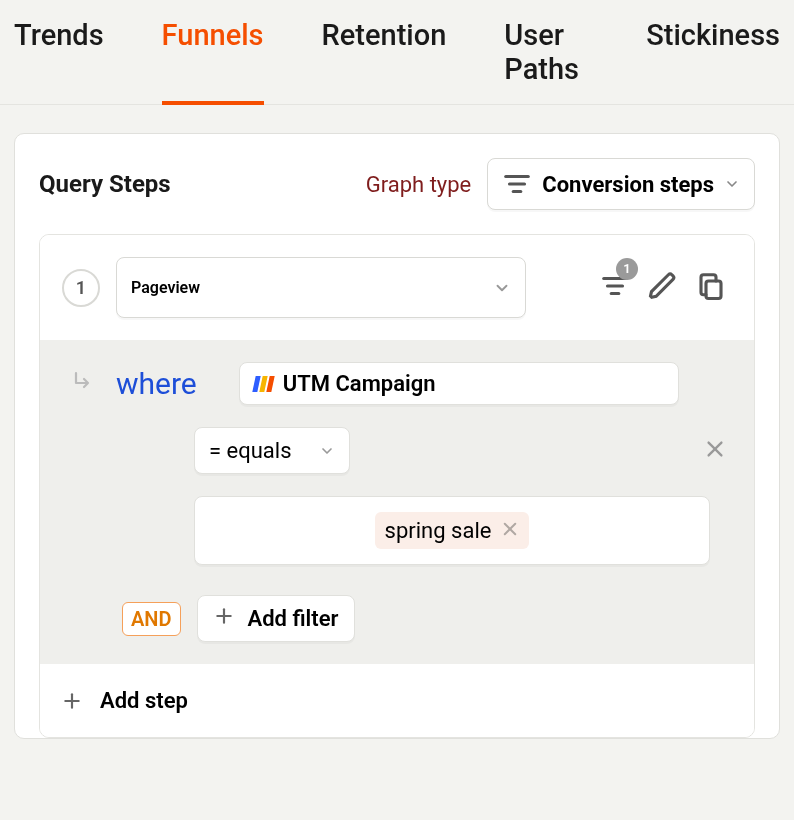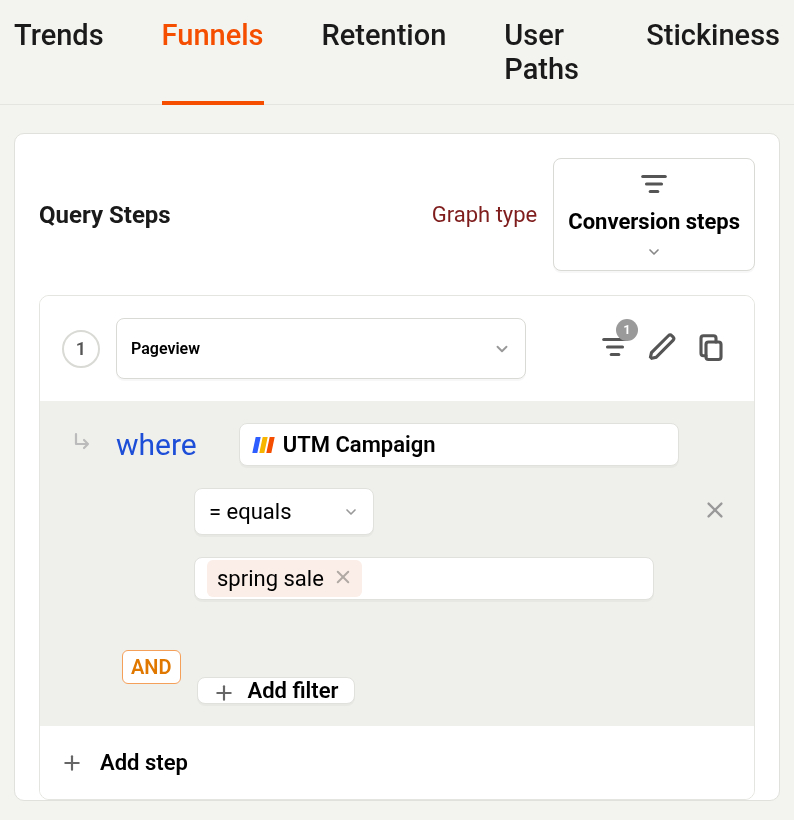--- a/index.html
+++ b/index.html
@@ -71,21 +71,20 @@
       align-items: center;
       gap: 10px;
       border: 1px solid #d9d9d5;
       border-radius: 8px;
       padding: 10px 14px;
       font-size: 22px;
       font-weight: 700;
       background: #fff;
       box-shadow: 0 2px 0 rgba(0,0,0,0.03);
       cursor: pointer;
-      flex-direction: column;
     }
     .graph-type-select .chev { color: #888; font-size: 14px; }
 
     
     .steps-box {
       border: 1px solid #e4e4e0;
       border-radius: 10px;
       overflow: hidden;
     }
     .step-row {
@@ -189,40 +188,41 @@
       margin-bottom: 22px;
       padding-left: 122px;
       position: relative;
     }
     .op-select {
       display: flex; align-items: center; gap: 10px;
       background: #fff; border:1px solid #e0e0dc; border-radius:8px;
       padding: 10px 14px; font-size:22px;
       box-shadow: 0 2px 0 rgba(0,0,0,0.03);
       cursor: pointer;
-      width: 180px; justify-content: space-between;
+      width: 156px; justify-content: space-between;
     }
     .remove-x {
       margin-left: auto;
       margin-right: 6px;
       cursor: pointer;
       color: #999;
     }
     .remove-x svg { width:22px; height:22px; stroke:#999; stroke-width:2.5; fill:none; stroke-linecap:round;}
 
     .value-row {
       padding-left: 122px;
       margin-bottom: 30px;
     }
     .value-box {
       background:#fff; border:1px solid #e0e0dc; border-radius:8px;
-      padding: 2px 12px;
-      box-shadow: 0 2px 0 rgba(0,0,0,0.03);
-      width: 460px;
+      padding: 15px 12px;
+      box-shadow: 0 2px 0 rgba(0,0,0,0.03);
+      width: 516px;
       cursor: text;
+      text-align: center;
     }
     .value-chip {
       display: inline-flex; align-items:center; gap:10px;
       background:#fbeee8; border-radius:6px;
       padding: 6px 10px; font-size:22px;
     }
     .chip-x { color:#b0a8a3; cursor:pointer; }
     .chip-x svg { width:18px; height:18px; stroke:#b0a8a3; stroke-width:2.6; fill:none; stroke-linecap:round;}
 
     .addfilter-row {
@@ -231,26 +231,25 @@
     }
     .and-badge {
       border: 1.5px solid #f5a05a;
       color: #e07800;
       font-size: 20px; font-weight:600;
       border-radius: 6px;
       padding: 4px 8px;
       background: #fff;
     }
     .addfilter-btn {
-      display:flex; align-items:flex-end; gap:14px;
+      display:flex; align-items:flex-start; gap:14px;
       background:#fff; border:1px solid #e0e0dc; border-radius:8px;
-      padding:0 16px; font-size:22px; font-weight:600;
+      padding:10px 16px; font-size:22px; font-weight:600;
       box-shadow: 0 2px 0 rgba(0,0,0,0.03);
       cursor:pointer;
-      margin-top:47px;
     }
     .plus-svg { width:20px; height:20px; stroke:#666; stroke-width:2.6; fill:none; stroke-linecap:round;}
 
     
     .add-step-row {
       display:flex; align-items:center; gap:18px;
       padding: 24px 22px;
       background:#fff;
       cursor:pointer;
       font-size:22px; font-weight:600;

